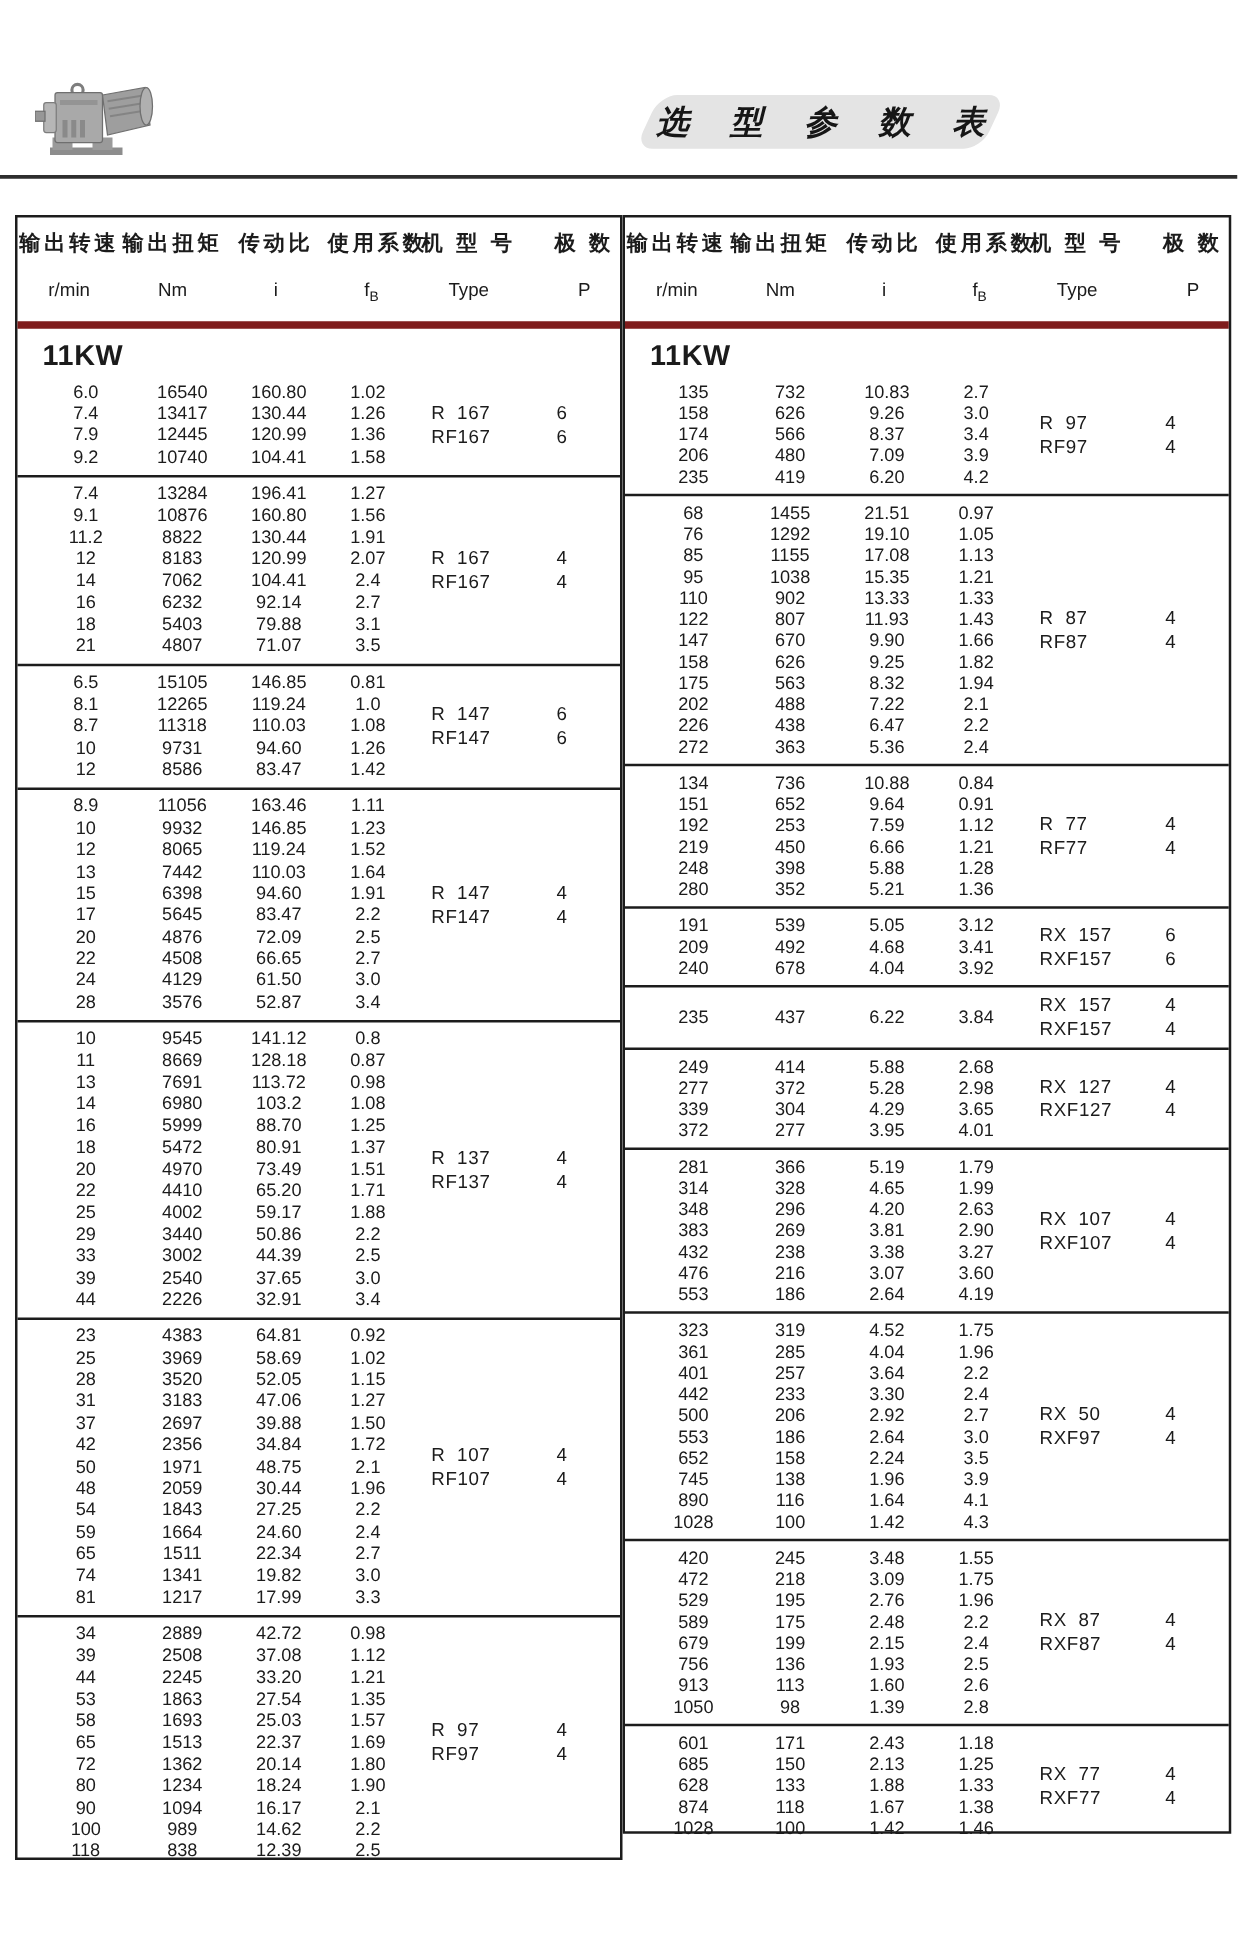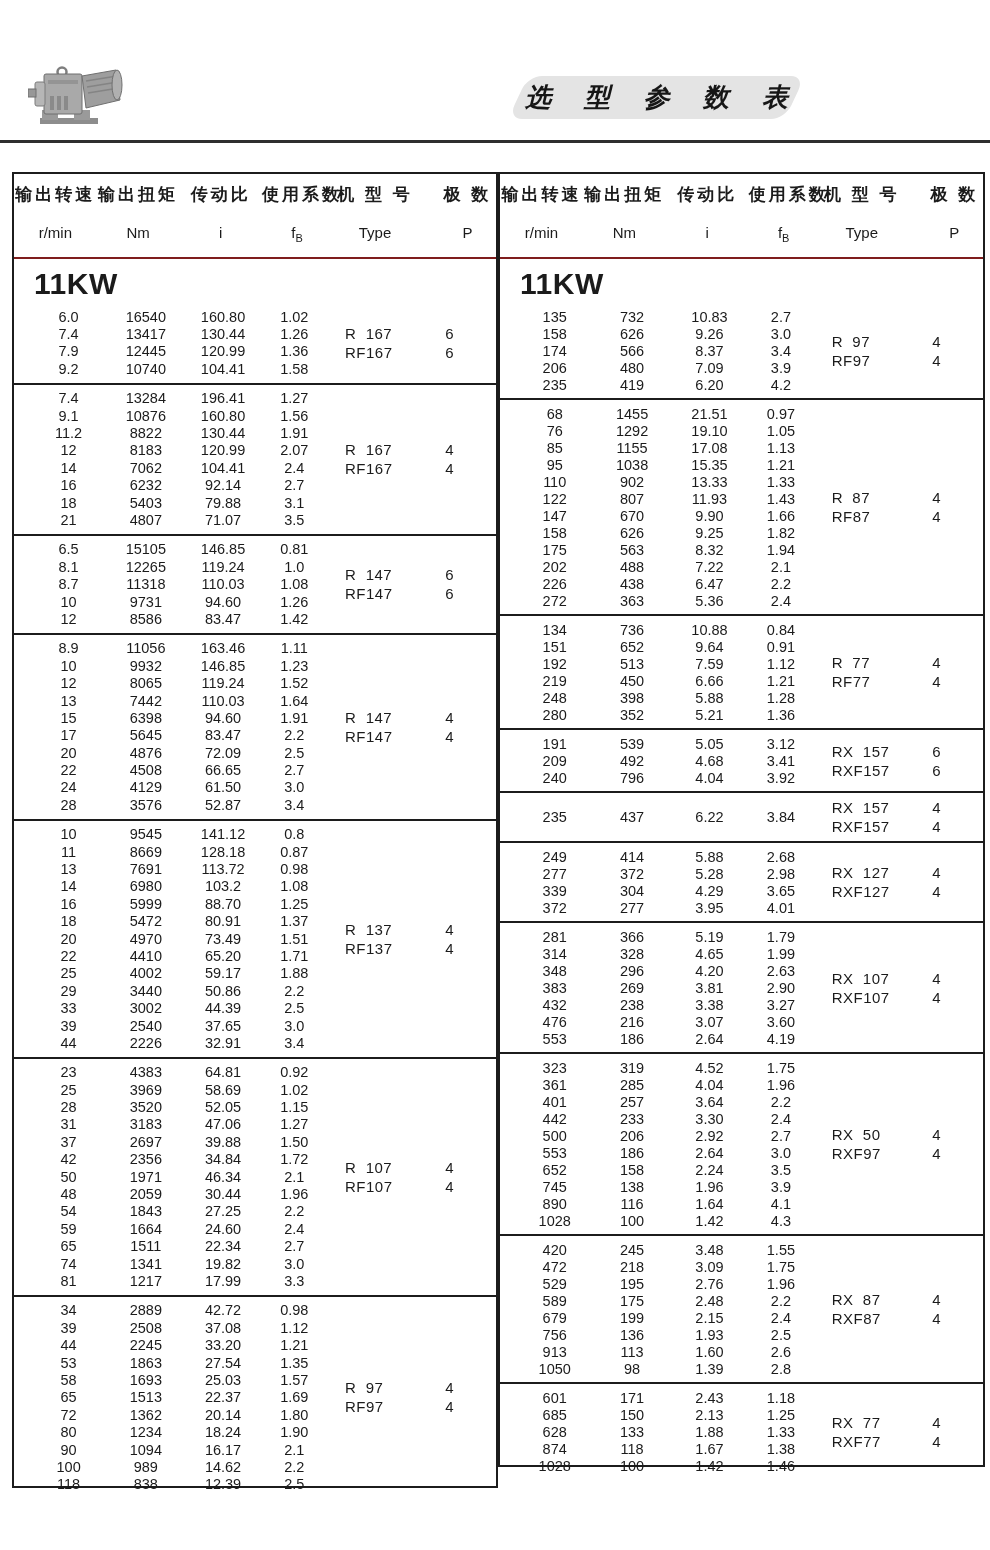--- a/index.html
+++ b/index.html
@@ -21,30 +21,30 @@
   }
   
   .motor{position:absolute;left:28px;top:56px;}
   
   .ptable{
     position:absolute;top:172px;border:2px solid #1c1c1c;box-sizing:border-box;
     background:#fff;display:flex;flex-direction:column;
   }
   #left-table{left:12px;width:486px;height:1316px;}
   #right-table{left:498px;width:487px;height:1295px;}
-  .thead{border-bottom:2px solid #7f1d1d;padding:9px 0 8px 0;}
+  .thead{border-bottom:6px solid #7f1d1d;padding:9px 0 8px 0;}
   .hrow{display:flex;}
   .h4{width:66%;display:grid;grid-template-columns:26% 26% 26% 22%;}
   .h2{width:34%;display:flex;gap:21px;}
   .h2 .hl{width:60%;text-align:center;}
   .h2 .hp{width:40%;text-align:center;}
   .cn{font-size:17px;font-weight:bold;letter-spacing:3px;text-align:center;line-height:24px;white-space:nowrap;}
   .unit{font-size:15px;text-align:center;line-height:22px;margin-top:15px;}
   .unit sub{font-size:11px;}
-  .power{font-size:30px;font-weight:bold;padding:8px 0 2px 20px;letter-spacing:0.5px;}
+  .power{font-size:23px;font-weight:bold;padding:8px 0 2px 20px;letter-spacing:0.5px;}
   .blocks{display:flex;flex-direction:column;}
   .block{display:flex;align-items:center;padding:5px 16px;}
   .block + .block{border-top:2px solid #1c1c1c;}
   .rows{width:66%;display:flex;flex-direction:column;justify-content:center;}
   .row{display:grid;grid-template-columns:26% 26% 26% 22%;height:17.4px;align-items:center;}
   #right-table .row{height:17px;}
   .cell{text-align:center;font-size:14.5px;}
   .types{width:34%;display:flex;flex-direction:column;justify-content:center;}
   .tline{display:flex;height:19px;align-items:center;}
   .tlabel{width:60%;padding-left:18px;box-sizing:border-box;font-size:15px;white-space:pre;letter-spacing:0.5px;}
@@ -452,21 +452,21 @@
           </div>
           <div class="row">
             <span class="cell">42</span>
             <span class="cell">2356</span>
             <span class="cell">34.84</span>
             <span class="cell">1.72</span>
           </div>
           <div class="row">
             <span class="cell">50</span>
             <span class="cell">1971</span>
-            <span class="cell">46.34</span>
+            <span class="cell">48.75</span>
             <span class="cell">2.1</span>
           </div>
           <div class="row">
             <span class="cell">48</span>
             <span class="cell">2059</span>
             <span class="cell">30.44</span>
             <span class="cell">1.96</span>
           </div>
           <div class="row">
             <span class="cell">54</span>
@@ -761,21 +761,21 @@
             <span class="cell">0.84</span>
           </div>
           <div class="row">
             <span class="cell">151</span>
             <span class="cell">652</span>
             <span class="cell">9.64</span>
             <span class="cell">0.91</span>
           </div>
           <div class="row">
             <span class="cell">192</span>
-            <span class="cell">513</span>
+            <span class="cell">253</span>
             <span class="cell">7.59</span>
             <span class="cell">1.12</span>
           </div>
           <div class="row">
             <span class="cell">219</span>
             <span class="cell">450</span>
             <span class="cell">6.66</span>
             <span class="cell">1.21</span>
           </div>
           <div class="row">
@@ -811,21 +811,21 @@
             <span class="cell">3.12</span>
           </div>
           <div class="row">
             <span class="cell">209</span>
             <span class="cell">492</span>
             <span class="cell">4.68</span>
             <span class="cell">3.41</span>
           </div>
           <div class="row">
             <span class="cell">240</span>
-            <span class="cell">796</span>
+            <span class="cell">678</span>
             <span class="cell">4.04</span>
             <span class="cell">3.92</span>
           </div>
         </div>
         <div class="types">
           <div class="tline">
             <span class="tlabel">RX  157</span>
             <span class="tp">6</span>
           </div>
           <div class="tline">

